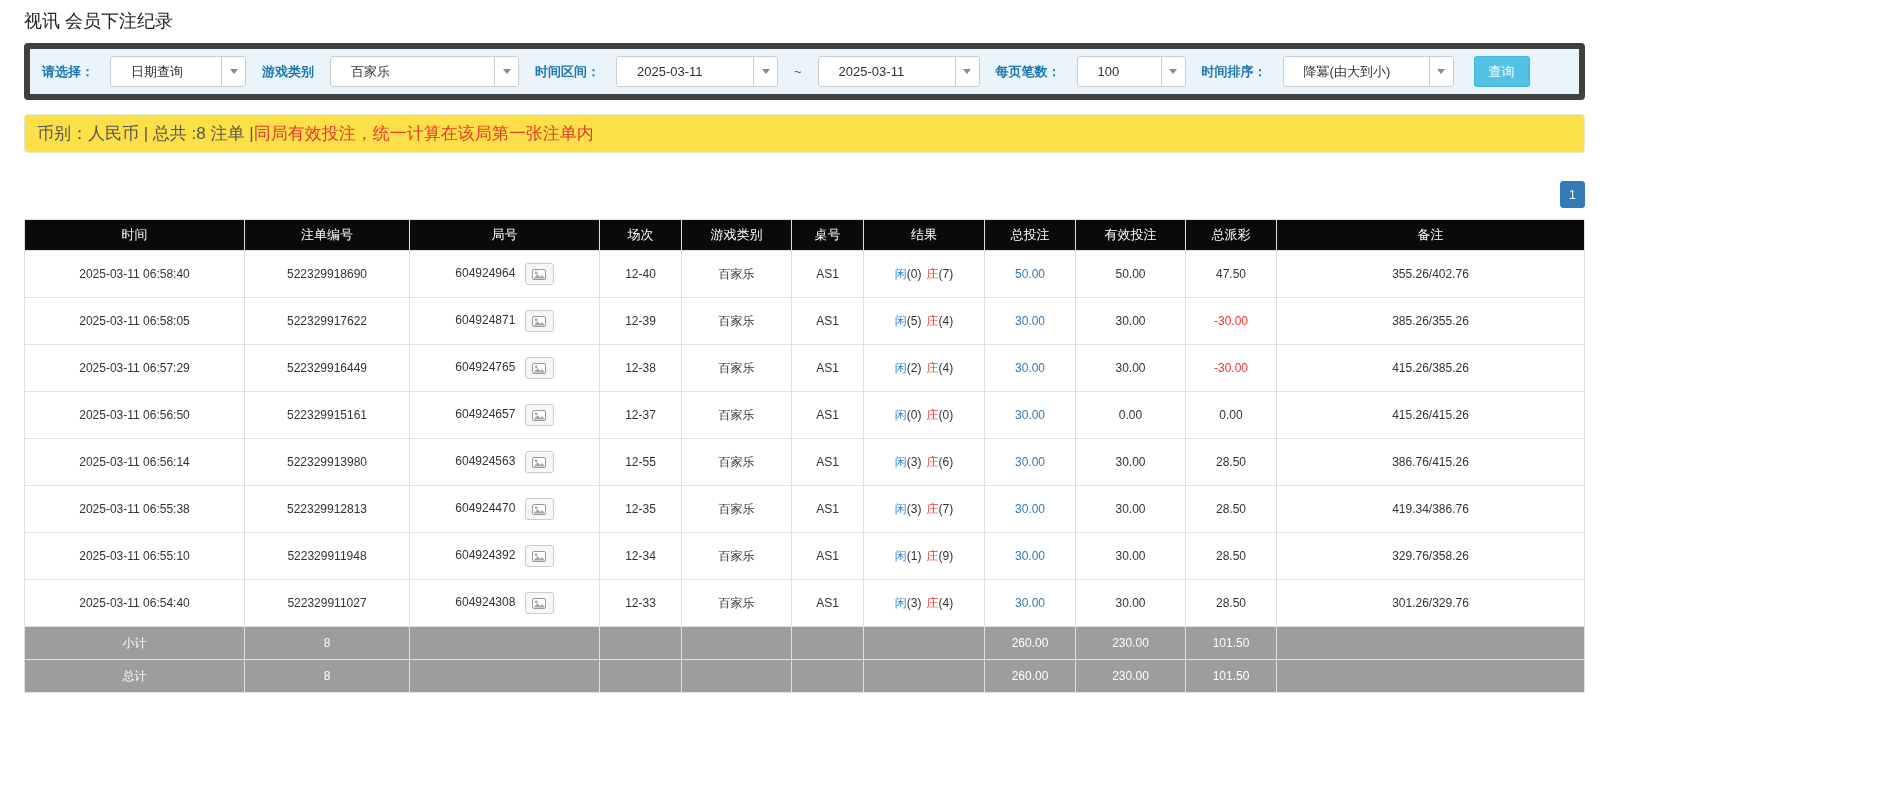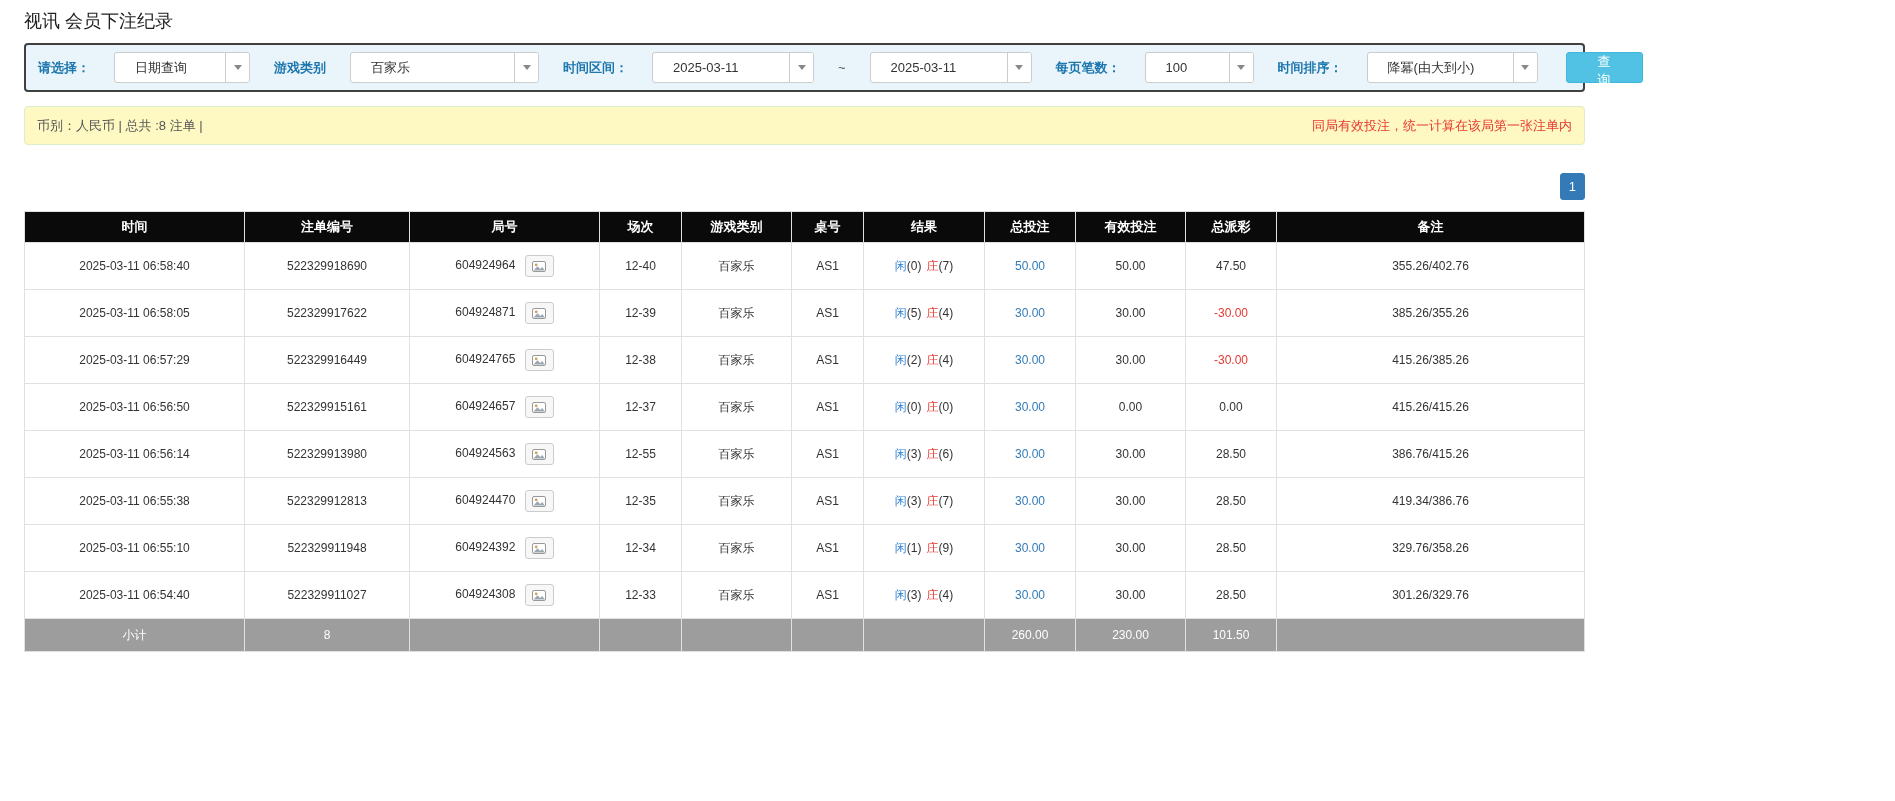--- a/index.html
+++ b/index.html
@@ -1,35 +1,35 @@
 <!DOCTYPE html>
 <html><head>
 <meta charset="utf-8">
 <style>
   html,body{margin:0;padding:0;}
   body{width:1895px;height:801px;overflow:hidden;background:#fff;font-family:"Liberation Sans","DejaVu Sans",sans-serif;color:#333;}
   .content{width:1561px;margin-left:24px;}
   .page-title{font-size:18px;color:#222;font-weight:400;padding:9px 0 10px;}
-  .filter-bar{background:#e9f5fb;border:2px solid #404040;border-radius:4px;height:45px;display:flex;align-items:center;padding:0 12px;gap:24px;}
+  .filter-bar{background:#e9f5fb;border:6px solid #404040;border-radius:4px;height:45px;display:flex;align-items:center;padding:0 12px;gap:16px;}
   .f-label{color:#1d76ad;font-weight:bold;font-size:13px;white-space:nowrap;}
   .tilde{color:#555;font-size:13px;}
   .combo{display:inline-flex;align-items:stretch;height:29px;background:#fff;border:1px solid #ccc;border-radius:3px;overflow:hidden;flex:0 0 auto;}
   .combo input{border:none;outline:none;font-size:13px;color:#333;padding:0 20px;flex:1;min-width:0;font-family:inherit;background:transparent;}
   .combo .caret-btn{width:23px;border-left:1px solid #ccc;background:#fff;display:flex;align-items:center;justify-content:center;cursor:pointer;}
   .caret-icon{width:0;height:0;border-left:4px solid transparent;border-right:4px solid transparent;border-top:5px solid #888;}
   .w-select{width:134px;} .w-game{width:187px;} .w-date{width:160px;justify-content:center;} .w-size{width:107px;} .w-sort{width:169px;}
-  .search-btn{height:31px;padding:0 31px;background:#52c2e4;border:1px solid #3fb6db;border-radius:3px;color:#fff;font-size:13px;cursor:pointer;margin-left:4px;font-family:inherit;}
-  .notice-bar{margin-top:14px;background:#fef9c3;border:1px solid #dcedcc;border-radius:4px;height:37px;display:flex;align-items:center;justify-content:space-between;padding:0 12px;font-size:13px;}
+  .search-btn{height:31px;padding:0 14px;background:#52c2e4;border:1px solid #3fb6db;border-radius:3px;color:#fff;font-size:13px;cursor:pointer;margin-left:4px;font-family:inherit;}
+  .notice-bar{margin-top:14px;background:#fde047;border:1px solid #dcedcc;border-radius:4px;height:37px;display:flex;align-items:center;justify-content:flex-start;padding:0 12px;font-size:17px;}
   .notice-left{color:#555;}
   .notice-right{color:#e8382f;}
   .pagination{margin-top:28px;display:flex;justify-content:flex-end;}
   .page-btn{min-width:24px;height:27px;background:#337ab7;border:1px solid #337ab7;border-radius:3px;color:#fff;font-size:13px;cursor:pointer;font-family:inherit;padding:0 8px;}
   table{width:100%;border-collapse:collapse;margin-top:11px;table-layout:fixed;}
   th,td{border:1px solid #e0e0e0;text-align:center;overflow:hidden;white-space:nowrap;}
-  thead th{background:#0a0a0a;color:#fff;font-size:13px;font-weight:bold;height:28px;}
+  thead th{background:#0a0a0a;color:#fff;font-size:13px;font-weight:normal;height:28px;}
   tbody td{height:44px;font-size:12px;color:#333;background:#fff;}
   tfoot td{height:30px;background:#9d9d9d;color:#fff;font-size:12px;}
   .res-player{color:#2a7fd4;}
   .res-banker{color:#e8382f;margin-left:5px;}
   .res-num{color:#333;}
   .bet-link{color:#337ab7;cursor:pointer;text-decoration:none;}
   .neg{color:#e8382f;}
   .video-btn{margin-left:6px;width:29px;height:22px;background:#f7f7f7;border:1px solid #ccc;border-radius:3px;cursor:pointer;display:inline-flex;align-items:center;justify-content:center;vertical-align:middle;}
 </style>
 </head>
@@ -345,16 +345,29 @@
         <td></td>
           <td></td>
           <td></td>
         <td></td>
           <td></td>
         <td>260.00</td>
         <td>230.00</td>
         <td>101.50</td>
         <td></td>
       </tr>
+      <tr>
+        <td>总计</td>
+        <td>8</td>
+        <td></td>
+          <td></td>
+          <td></td>
+        <td></td>
+          <td></td>
+        <td>260.00</td>
+        <td>230.00</td>
+        <td>101.50</td>
+        <td></td>
+      </tr>
     </tfoot>
   </table>
 
 </div>
 
 </body></html>

